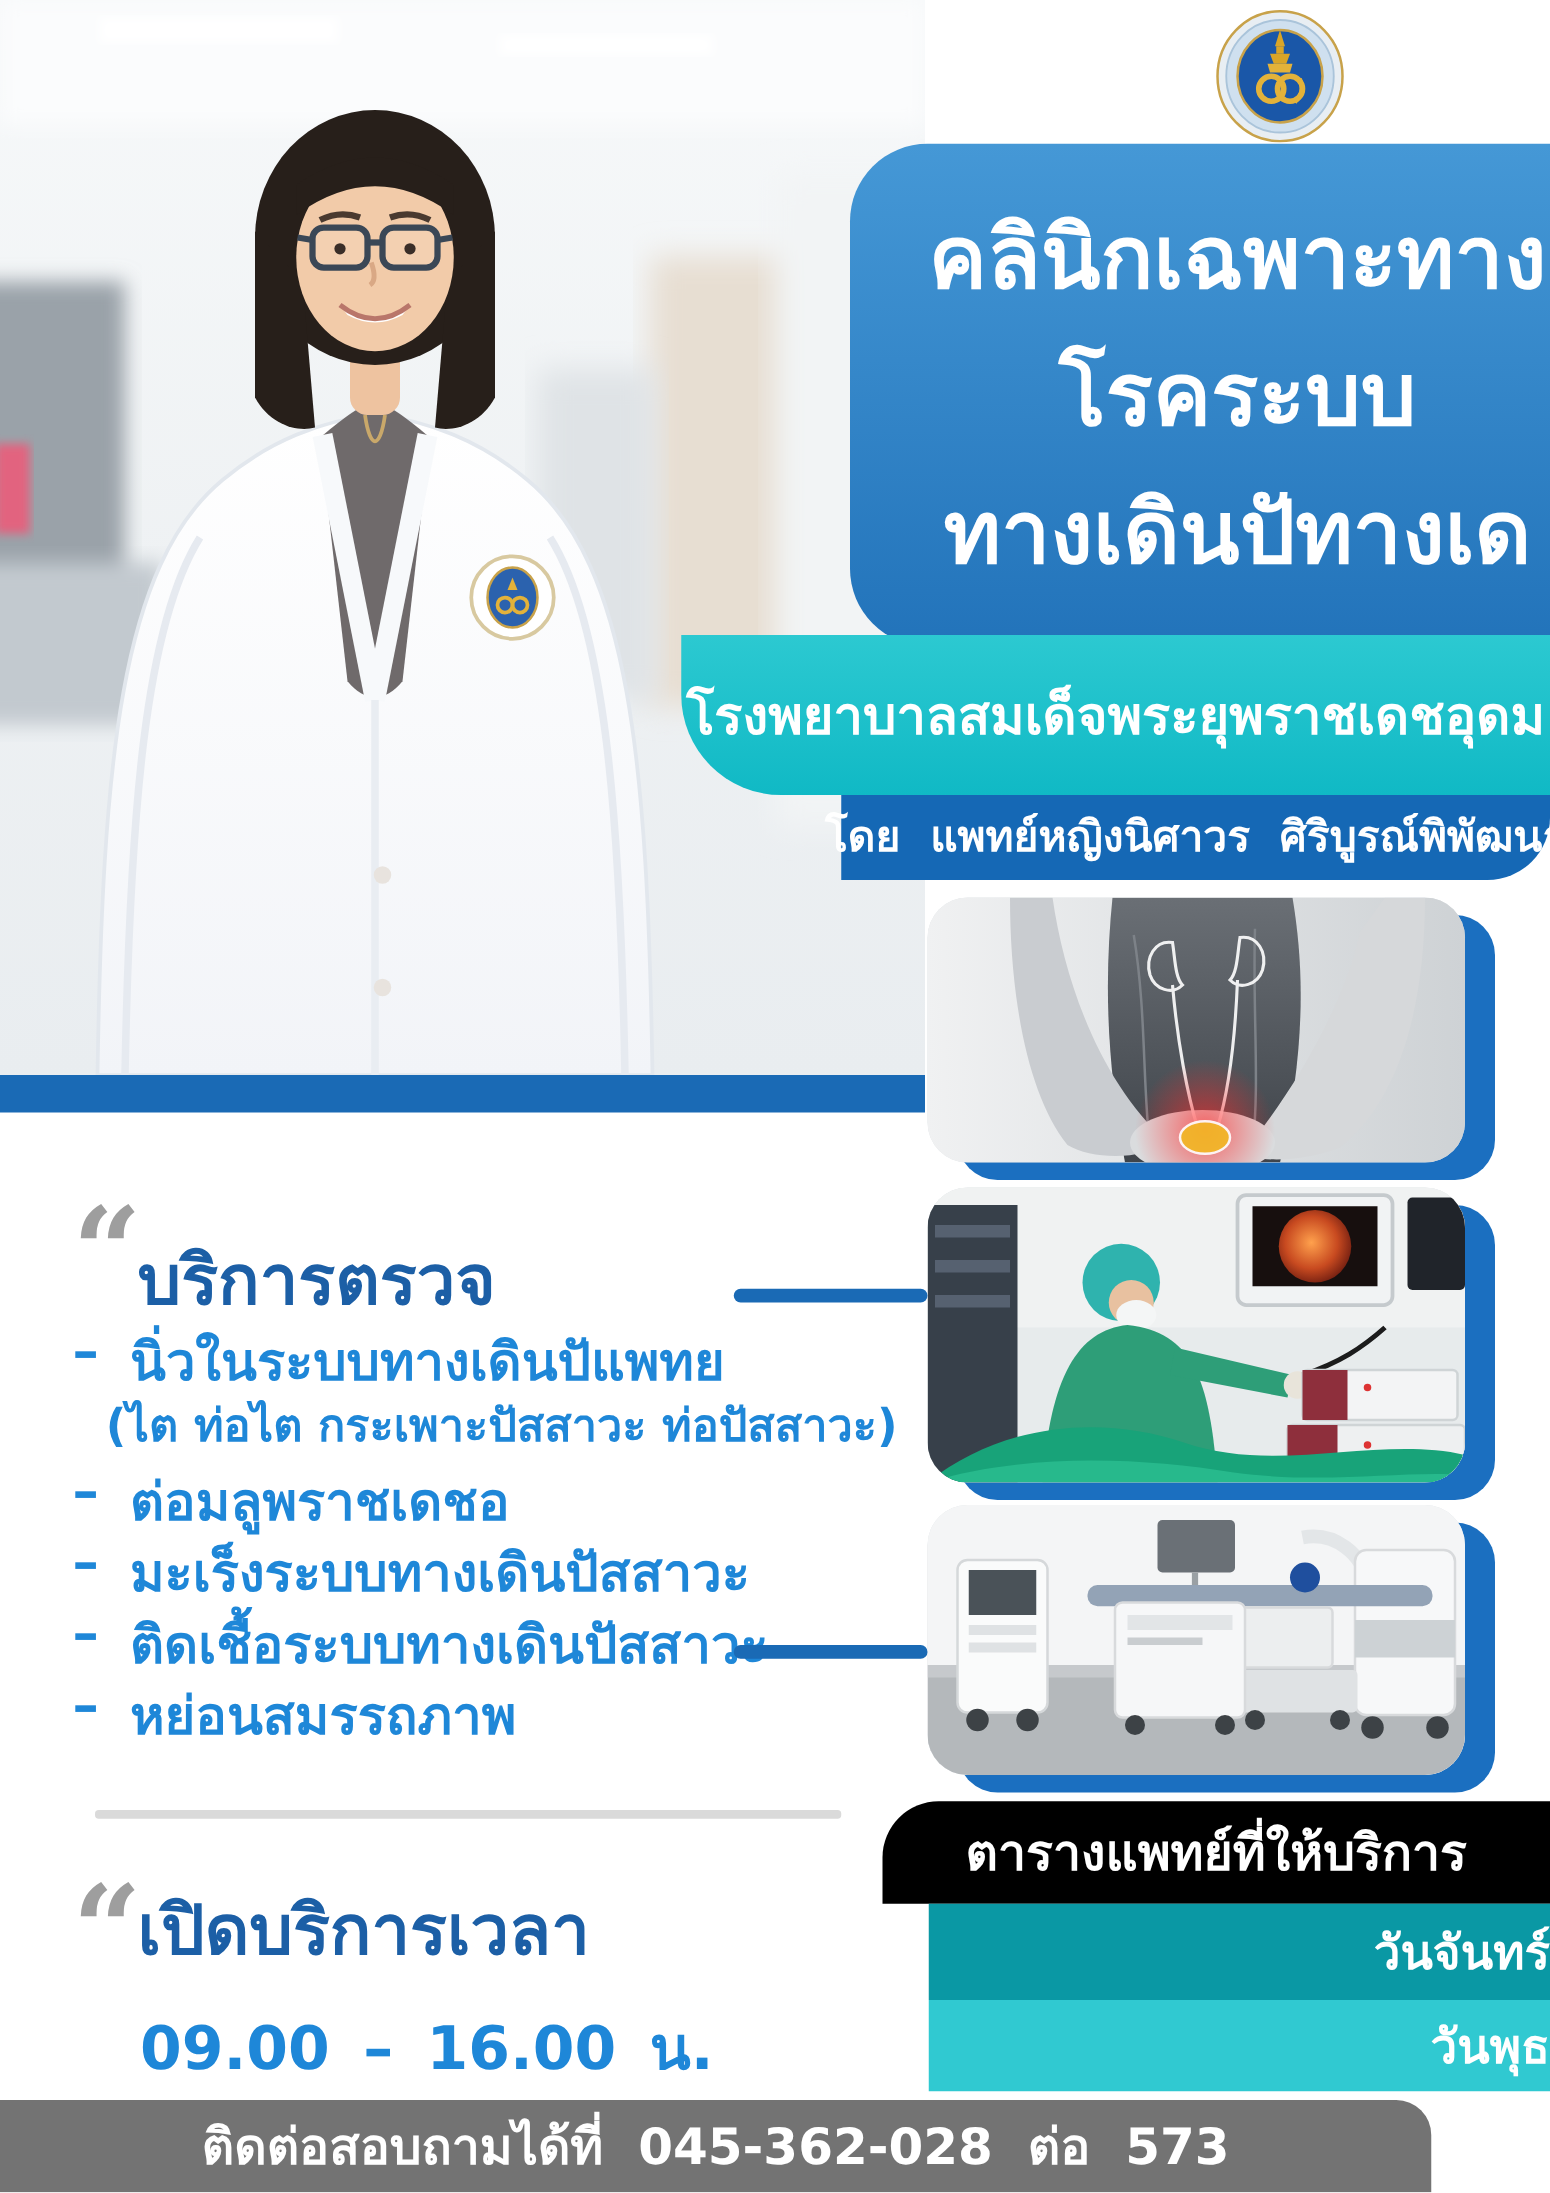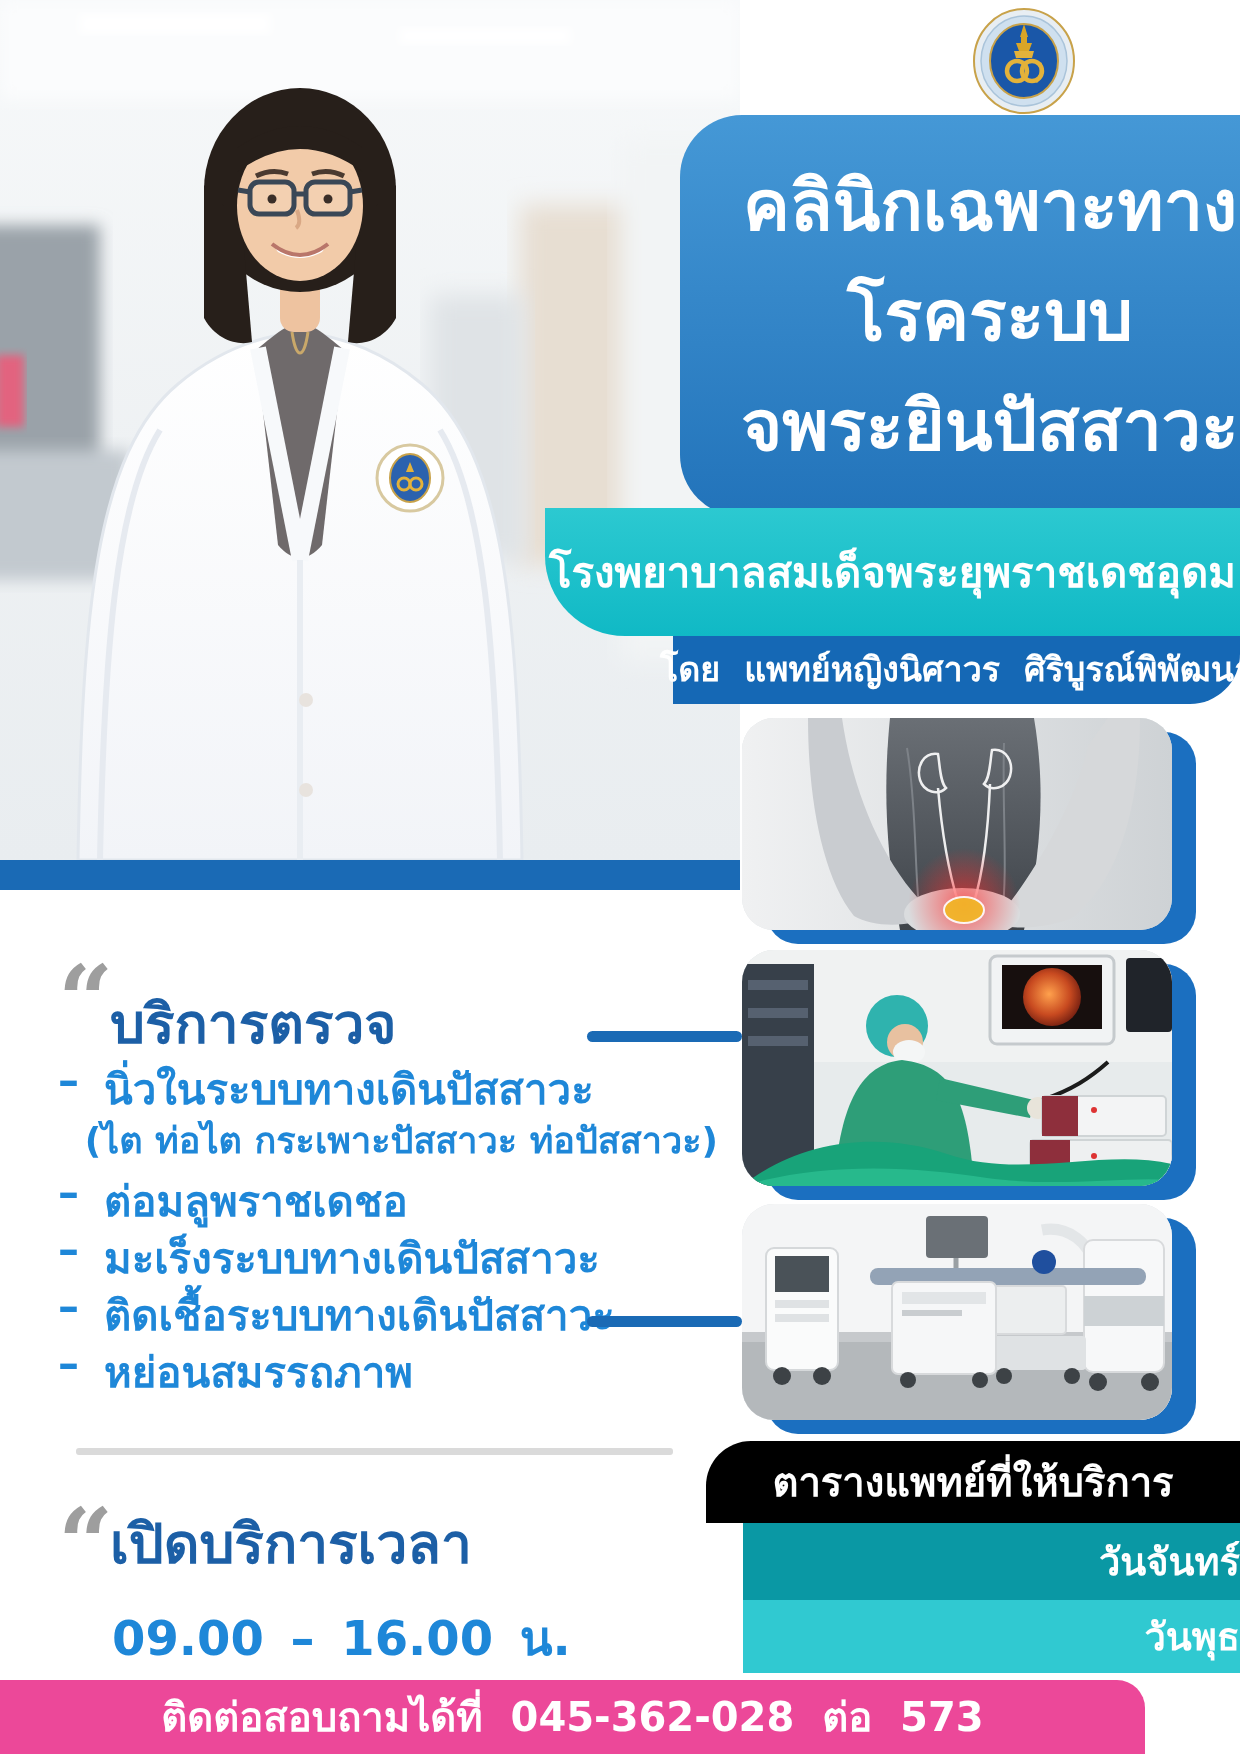--- a/index.html
+++ b/index.html
@@ -71,21 +71,21 @@
   
   .sched-header{left:706px;top:1441px;width:534px;height:82px;background:#000000;
                 border-radius:45px 0 0 0;display:flex;justify-content:center;align-items:center;}
   .sched-header span{color:#ffffff;font-size:40px;font-weight:700;white-space:nowrap;}
   .sched-row{left:743px;width:497px;display:flex;justify-content:flex-end;align-items:center;}
   .row-mon{top:1523px;height:77px;background:#0a98a4;}
   .row-wed{top:1600px;height:73px;background:#30c9d1;}
   .sched-row span{color:#ffffff;font-size:38px;font-weight:700;white-space:nowrap;}
 
   
-  .contact-bar{left:0;top:1680px;width:1145px;height:74px;background:#ec4899;
+  .contact-bar{left:0;top:1680px;width:1145px;height:74px;background:#737373;
                border-radius:0 28px 0 0;display:flex;justify-content:center;align-items:center;}
   .contact-bar span{color:#ffffff;font-size:40px;font-weight:700;white-space:nowrap;word-spacing:14px;}
 </style>
 </head>
 <body>
 
 <div class="page">
 
   <div class="abs photo">
     <svg width="740" height="860" viewBox="0 0 740 860">
@@ -172,21 +172,21 @@
       <path d="M42,43 L62,43 L60,50 L44,50 Z" fill="#e3b23a"></path>
       <circle cx="45" cy="63" r="10" fill="none" stroke="#e3b23a" stroke-width="4.5"></circle>
       <circle cx="60" cy="63" r="10" fill="none" stroke="#e3b23a" stroke-width="4.5"></circle>
       <path d="M68,55 Q72,66 64,74" fill="none" stroke="#e3b23a" stroke-width="3"></path>
     </svg>
   </div>
 
   <div class="abs title-box">
     <div class="title-line">คลินิกเฉพาะทาง</div>
     <div class="title-line">โรคระบบ</div>
-    <div class="title-line">จพระยินปัสสาวะ</div>
+    <div class="title-line">ทางเดินปัทางเด</div>
   </div>
 
   <div class="abs byline-bar">
     <span>โดย แพทย์หญิงนิศาวร ศิริบูรณ์พิพัฒนา</span>
   </div>
 
   <div class="abs hospital-bar">
     <span>โรงพยาบาลสมเด็จพระยุพราชเดชอุดม</span>
   </div>
 
@@ -309,21 +309,21 @@
     </svg>
   </div>
 
   <span class="abs quote q1">“</span>
   <div class="abs section-heading h1">บริการตรวจ</div>
   <div class="abs dash-line dl1"></div>
 
   <div class="abs svc-list">
     <div class="svc-row">
       <span class="bullet">–</span>
-      <span class="svc-text">นิ่วในระบบทางเดินปัสสาวะ</span>
+      <span class="svc-text">นิ่วในระบบทางเดินปัแพทย</span>
     </div>
     <div class="svc-row sub">
       <span class="bullet"></span>
       <span class="svc-text">(ไต ท่อไต กระเพาะปัสสาวะ ท่อปัสสาวะ)</span>
     </div>
     <div class="svc-row">
       <span class="bullet">–</span>
       <span class="svc-text">ต่อมลูพราชเดชอ</span>
     </div>
     <div class="svc-row">

